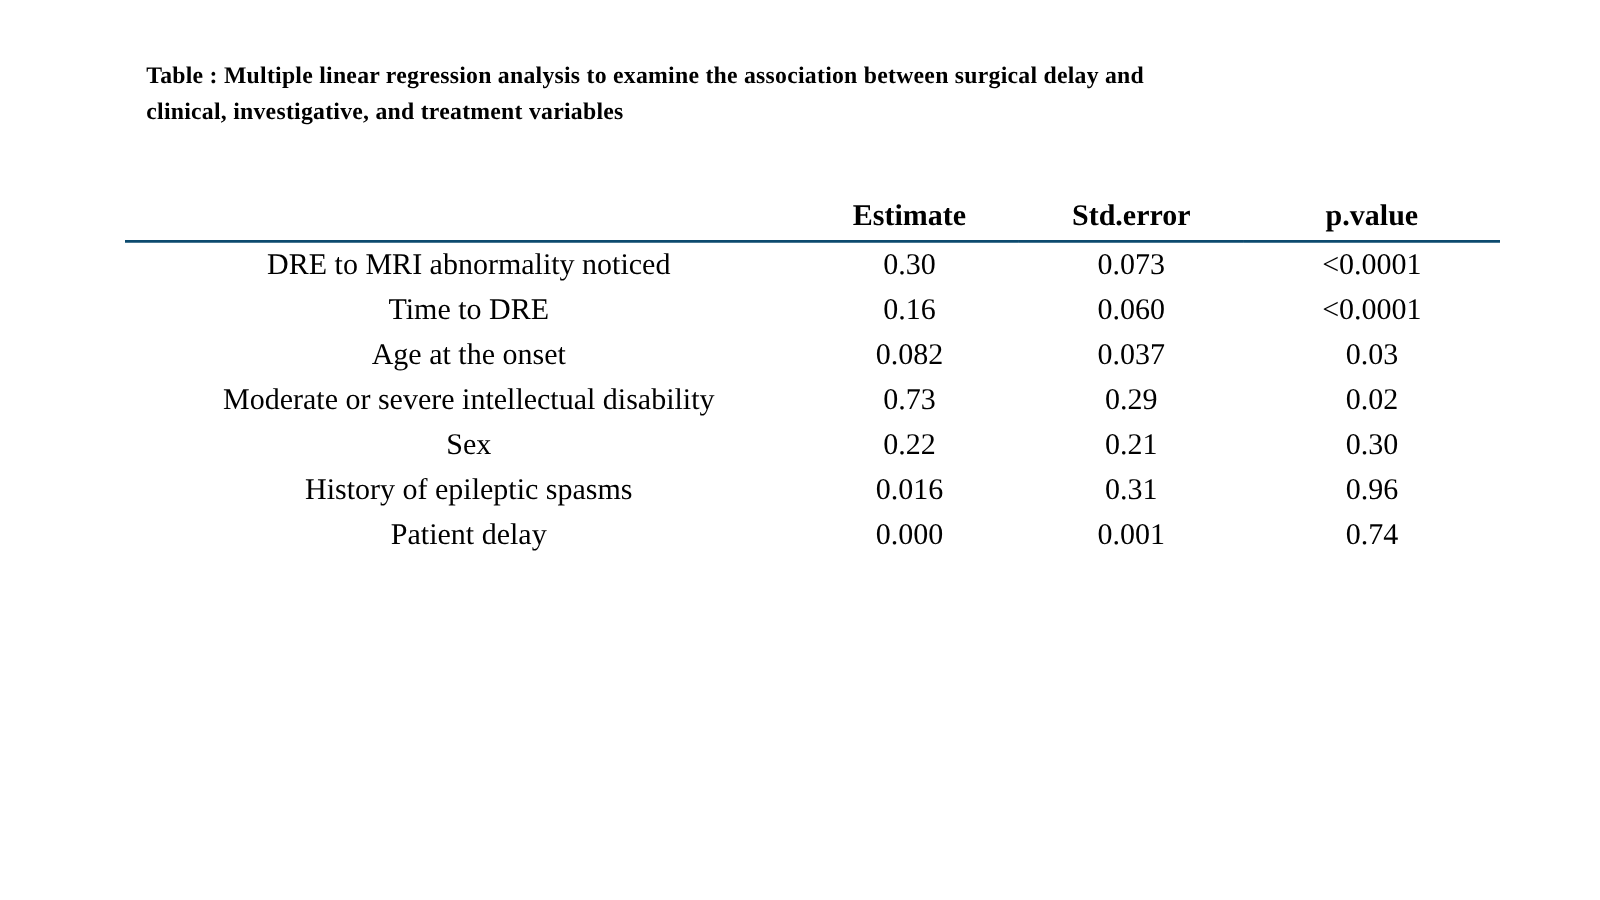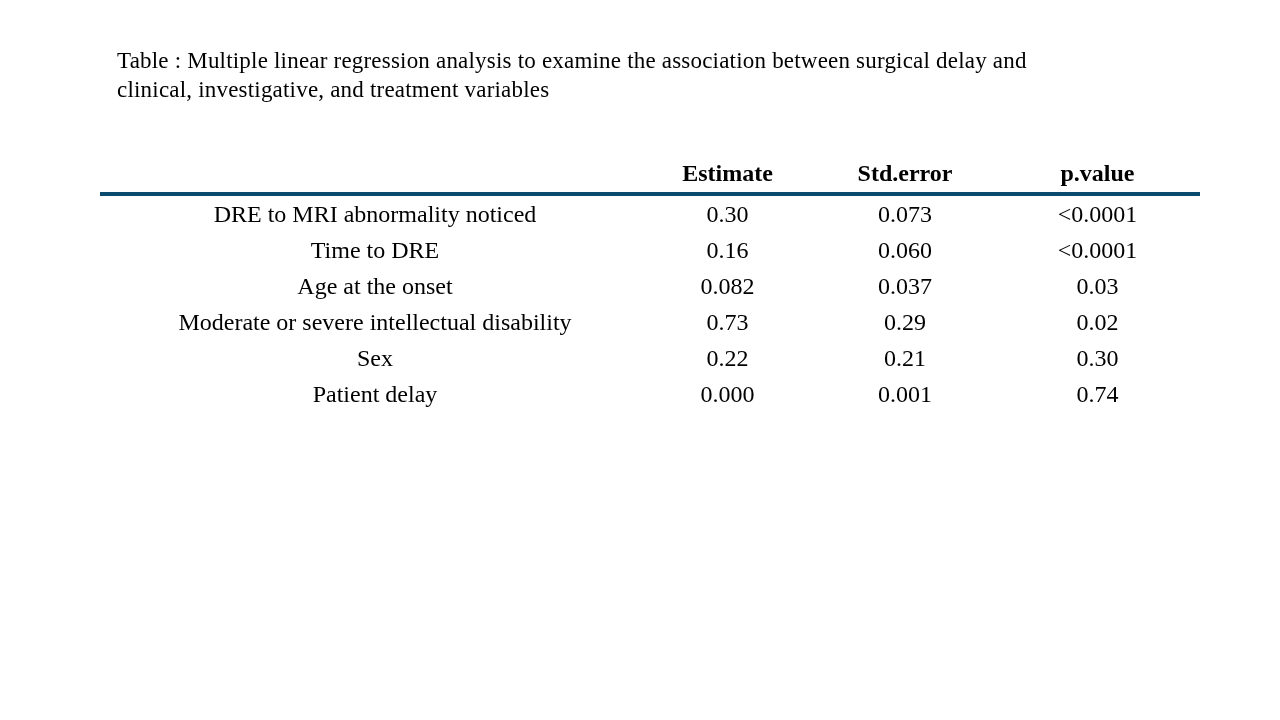--- a/index.html
+++ b/index.html
@@ -13,41 +13,41 @@
     color: #000000;
     font-family: "Liberation Serif", serif;
     position: relative;
     overflow: hidden;
   }
   .table-title {
     position: absolute;
     left: 117px;
     top: 46px;
     width: 1020px;
-    font-weight: 400;
-    font-size: 23px;
+    font-weight: 700;
+    font-size: 19px;
     line-height: 29px;
     letter-spacing: 0.2px;
   }
   .reg-table {
     position: absolute;
     left: 100px;
     top: 157px;
     width: 1100px;
     border-collapse: collapse;
     table-layout: fixed;
     font-size: 24px;
   }
   .reg-table th {
     font-weight: 700;
     font-size: 24px;
     text-align: center;
     vertical-align: bottom;
     padding: 0 0 5px 0;
-    border-bottom: 4px solid #0c4a6e;
+    border-bottom: 2px solid #0c4a6e;
     height: 30px;
   }
   .reg-table th.label-col {
     text-align: left;
     padding-left: 10px;
   }
   .reg-table td {
     text-align: center;
     height: 36px;
     padding: 0;
@@ -108,19 +108,25 @@
         <td>0.29</td>
         <td>0.02</td>
       </tr>
       <tr>
         <td class="label-col">Sex</td>
         <td>0.22</td>
         <td>0.21</td>
         <td>0.30</td>
       </tr>
       <tr>
+        <td class="label-col">History of epileptic spasms</td>
+        <td>0.016</td>
+        <td>0.31</td>
+        <td>0.96</td>
+      </tr>
+      <tr>
         <td class="label-col">Patient delay</td>
         <td>0.000</td>
         <td>0.001</td>
         <td>0.74</td>
       </tr>
     </tbody>
 </table>
 
 </body></html>

